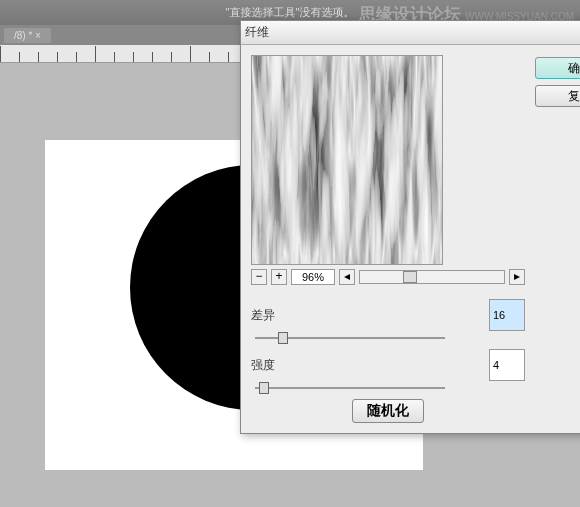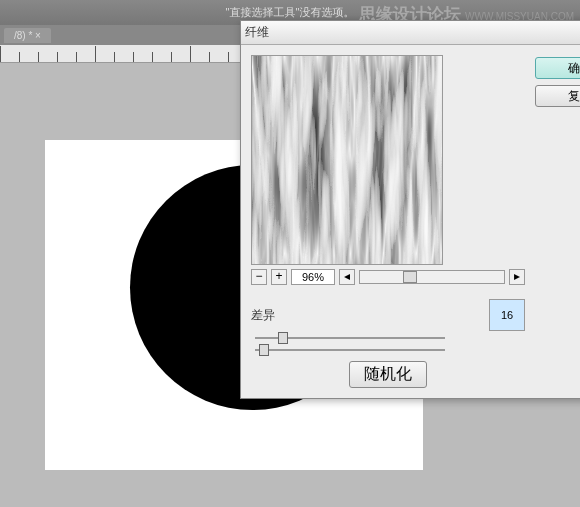--- a/index.html
+++ b/index.html
@@ -30,26 +30,26 @@
     
     .zoom-row { display: flex; align-items: center; gap: 4px; margin-top: 4px; font-size: 11px; }
     .zoom-btn { width: 16px; height: 16px; border: 1px solid #999; background: #f0f0f0; text-align: center; line-height: 12px; cursor: pointer; font-size: 12px; }
     .zoom-val { border: 1px solid #999; background: #fff; padding: 1px 4px; width: 44px; text-align: center; }
     .scroll-thumb { flex: 1; height: 14px; border: 1px solid #999; background: #f0f0f0; position: relative; }
     .thumb { position: absolute; left: 30%; width: 14px; height: 100%; background: #ddd; border: 1px solid #888; }
     
     .slider-group { margin-top: 14px; }
     .slider-row { display: flex; align-items: center; gap: 14px; margin-bottom: 6px; }
     .slider-label { width: 30px; font-size: 12px; color: #333; }
-    .slider-val { width: 36px; height: 18px; border: 1px solid #999; background: #fff; text-align: center; padding: 15px 3px; font-size: 11px; }
+    .slider-val { width: 36px; height: 18px; border: 1px solid #999; background: #fff; text-align: left; padding: 15px 3px; font-size: 11px; }
     .slider-track { width: 190px; height: 2px; background: #999; position: relative; margin-left: 4px; margin-bottom: 10px; }
     .slider-handle { position: absolute; top: -5px; width: 10px; height: 12px; background: #ddd; border: 1px solid #666; cursor: pointer; }
     
     .randomize { text-align: center; margin-top: 8px; }
-    .randomize button { padding: 2px 14px; border: 1px solid #888; background: linear-gradient(#f8f8f8, #e0e0e0); border-radius: 3px; font-size: 16px; cursor: pointer; }
+    .randomize button { padding: 2px 14px; border: 1px solid #888; background: linear-gradient(#f8f8f8, #e0e0e0); border-radius: 3px; font-size: 14px; cursor: pointer; font-weight: bold; }
     
     .btn-column { width: 92px; padding-top: 2px; }
     .dlg-btn { width: 90px; height: 22px; border: 1px solid #888; border-radius: 3px; font-size: 12px; margin-bottom: 6px; cursor: pointer; display: flex; align-items: center; justify-content: center; }
     .btn-ok { background: linear-gradient(#d8f4f0, #b8e8e0); border-color: #5aa; }
     .btn-reset { background: linear-gradient(#f8f8f8, #e0e0e0); }
   </style>
 </head>
 <body>
 
 <div class="top-bar">
@@ -138,20 +138,25 @@
       <div class="slider-group">
         <div class="slider-row">
           <div class="slider-label">差异</div>
           <div style="flex:1"></div>
           <input class="slider-val" style="background: rgb(205, 232, 255);" value="16">
         </div>
         <div class="slider-track">
           <div class="slider-handle" style="left:12%"></div>
         </div>
 
+        <div class="slider-row">
+          <div class="slider-label">强度</div>
+          <div style="flex:1"></div>
+          <input class="slider-val" value="4" style="">
+        </div>
         <div class="slider-track">
           <div class="slider-handle" style="left:2%"></div>
         </div>
       </div>
 
       <div class="randomize">
         <button>随机化</button>
       </div>
     </div>
 

